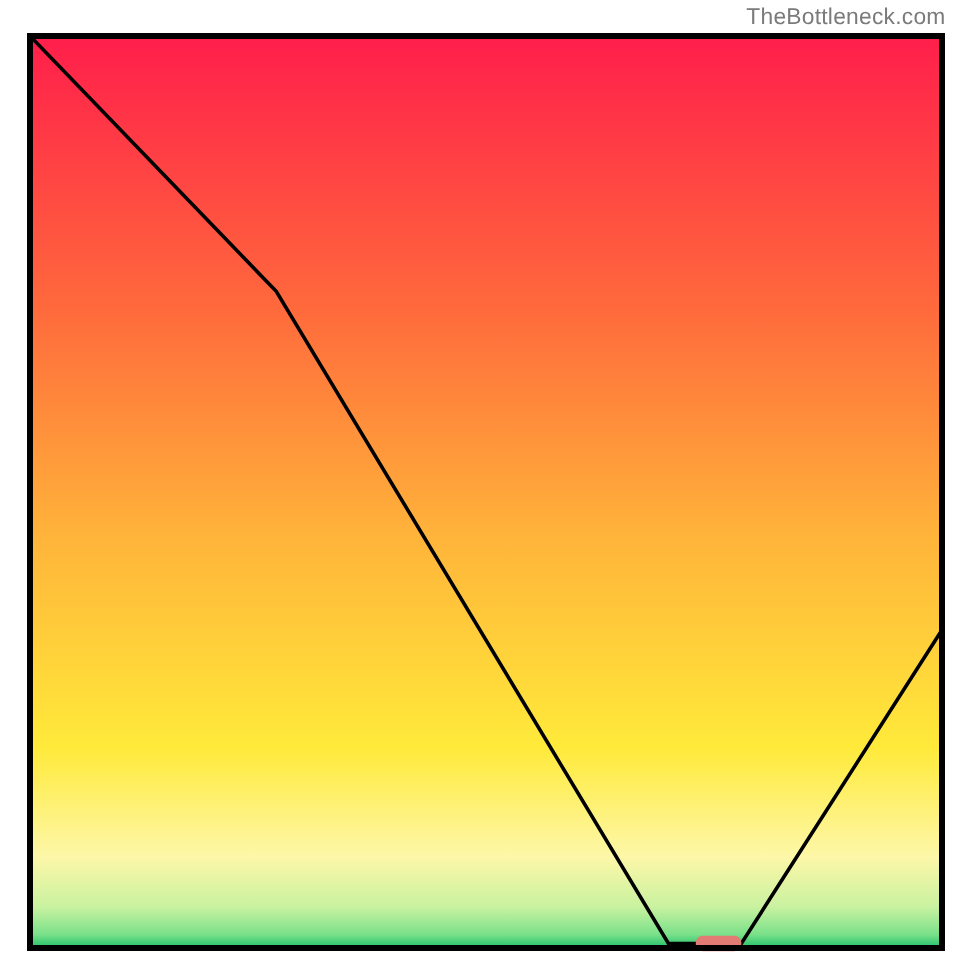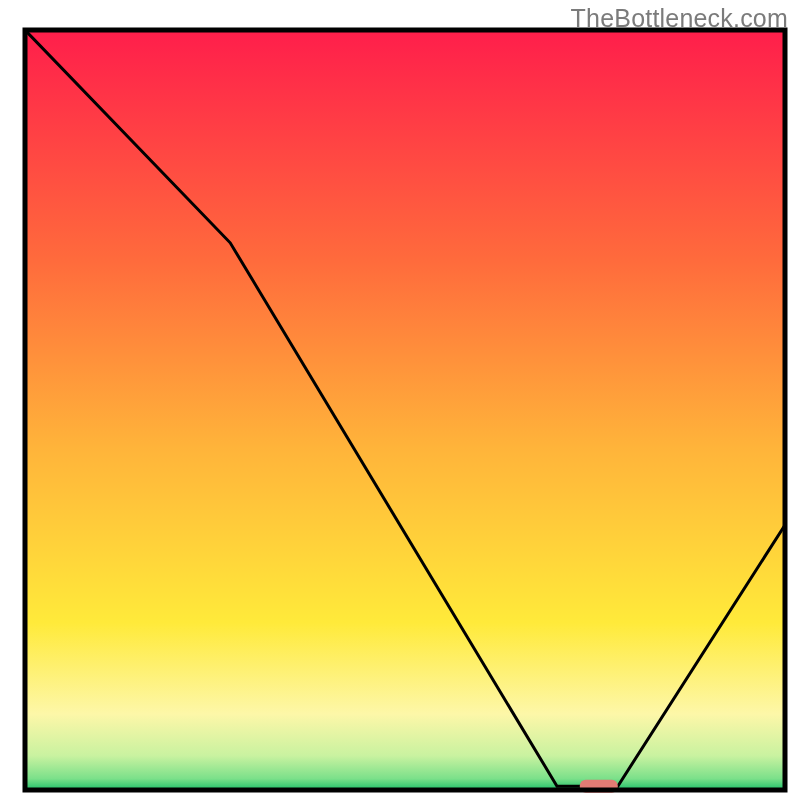--- a/index.html
+++ b/index.html
@@ -12,21 +12,21 @@
   }
   .chart-wrap {
     position: relative;
     width: 800px;
     height: 800px;
   }
   .watermark {
     position: absolute;
     top: 4px;
     right: 12px;
-    font-size: 25px;
+    font-size: 19px;
     font-weight: 400;
     color: #7b7b7b;
     letter-spacing: 0.2px;
     z-index: 3;
   }
   svg {
     display: block;
   }
 </style>
 </head>

